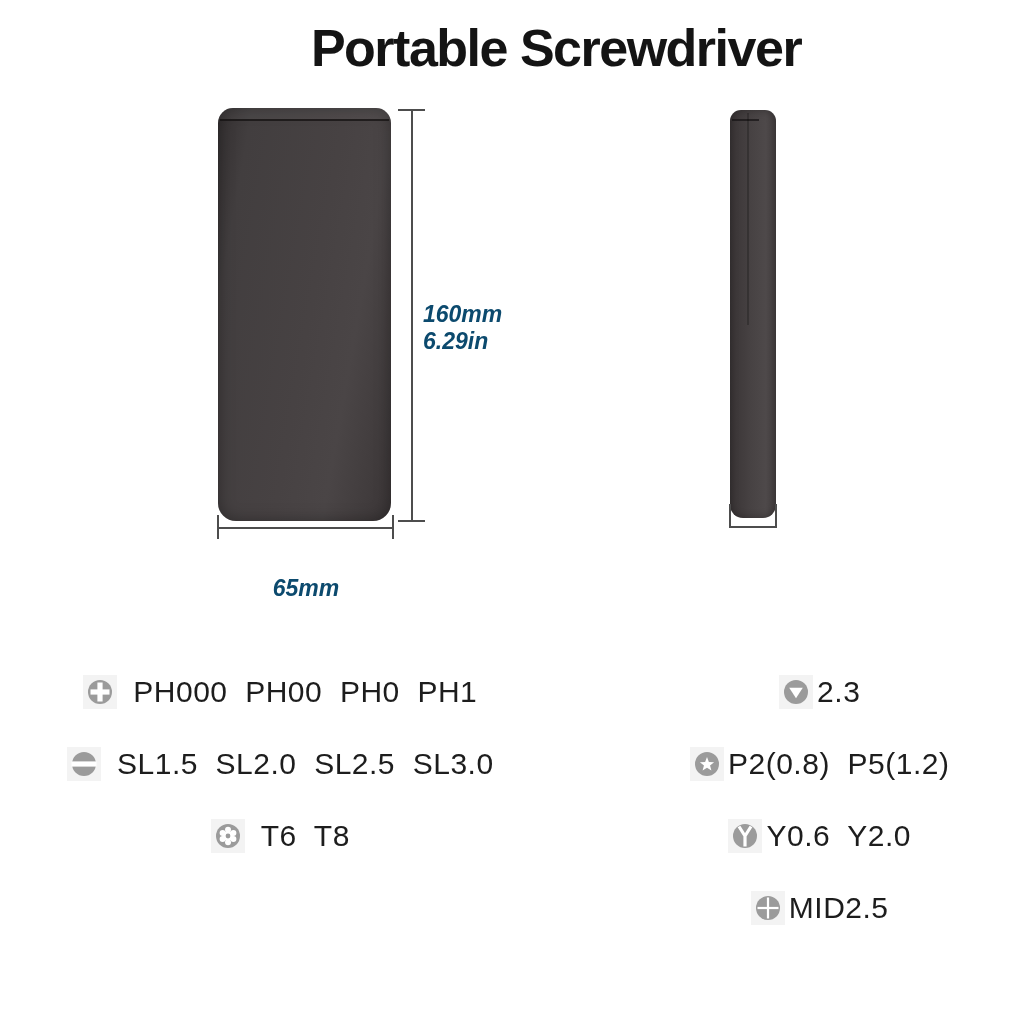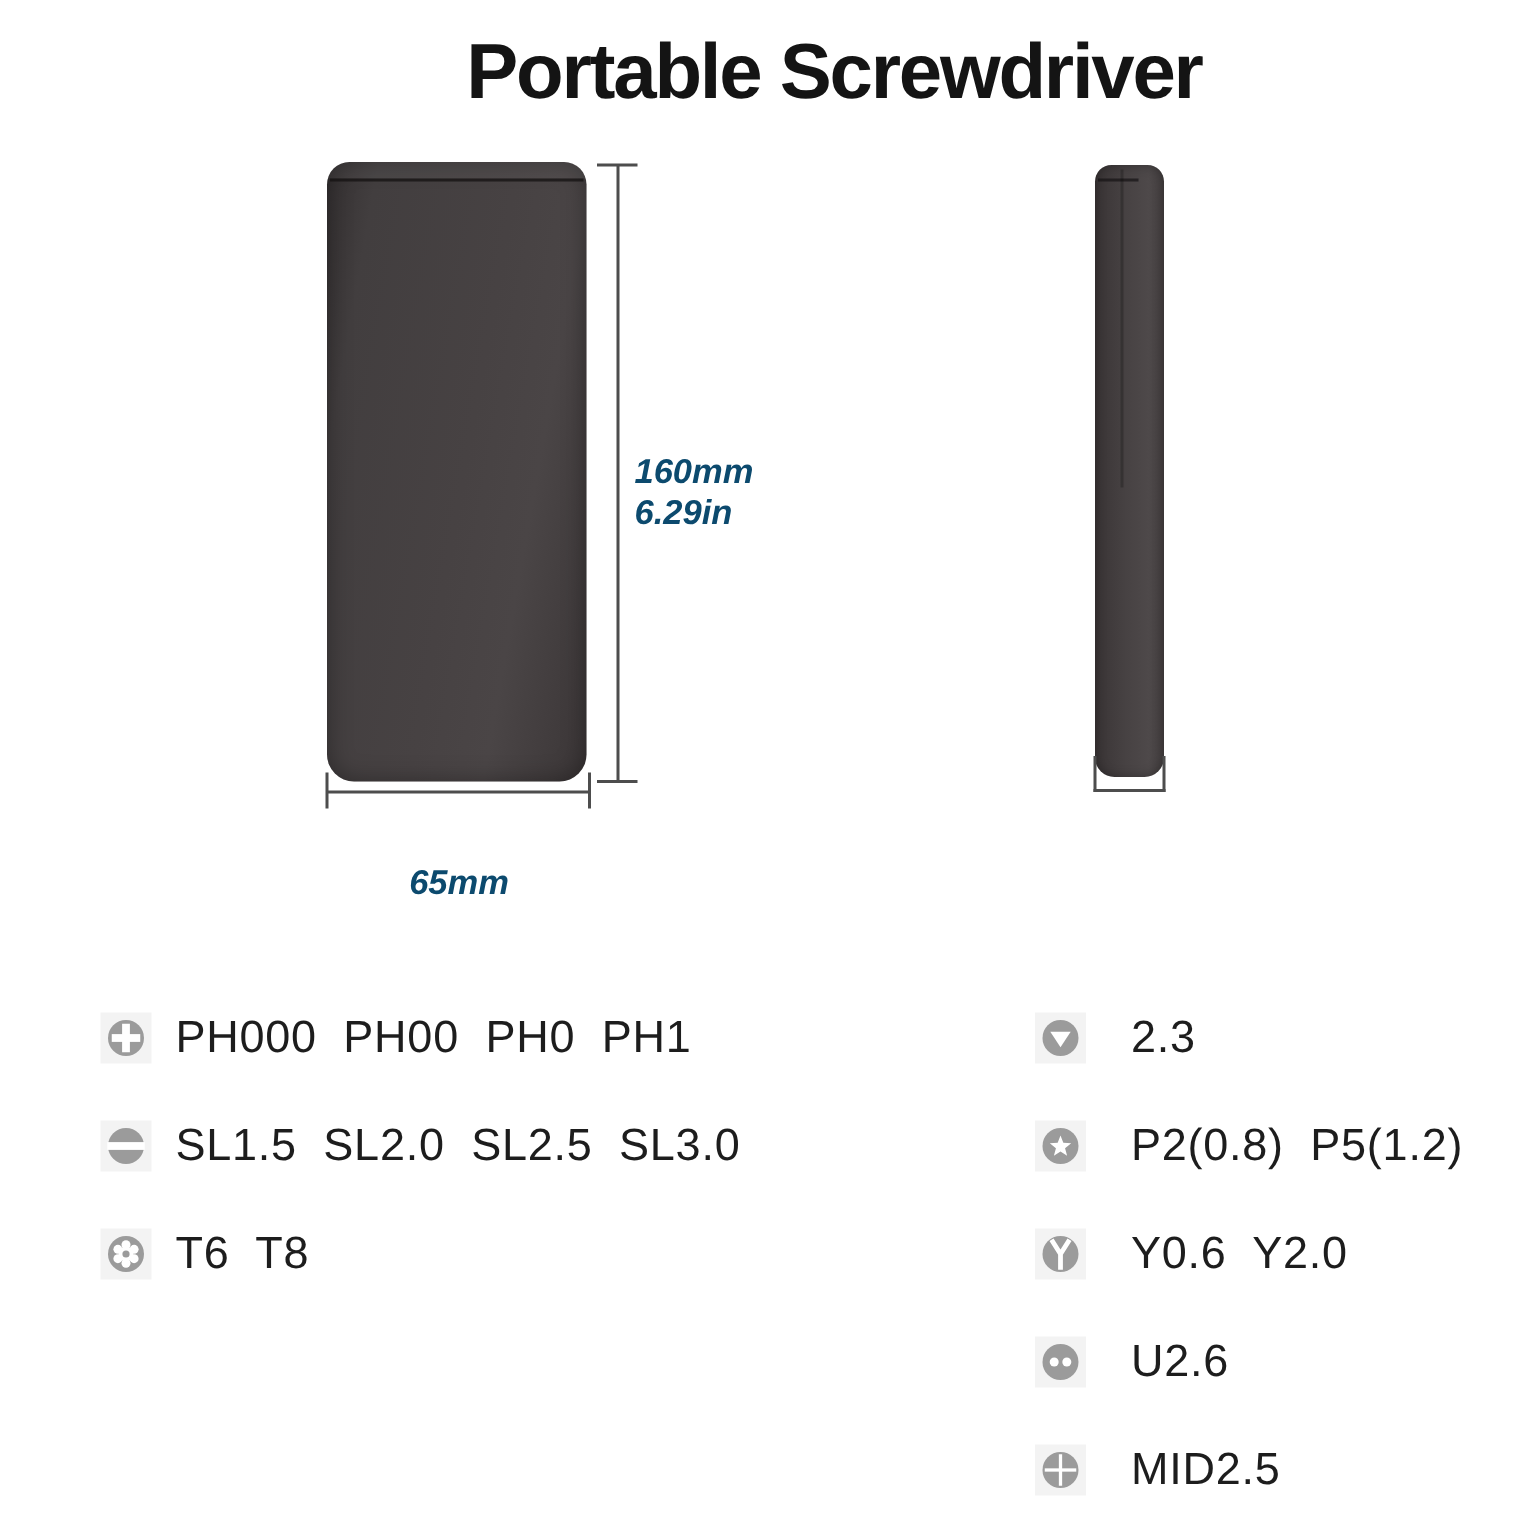--- a/index.html
+++ b/index.html
@@ -43,30 +43,30 @@
   
   .dim{position:absolute;background:#4d4d4d;}
   
   .dim-label{
     position:absolute;font-size:23px;font-weight:bold;font-style:italic;
     line-height:27px;color:#0c4a6e;
   }
   .dim-label.centered{text-align:center;margin-top:40px;}
   
   .bit-col{position:absolute;display:flex;flex-direction:column;}
-  .bit-row{display:flex;align-items:center;height:72px;}
+  .bit-row{display:flex;align-items:center;height:72px;justify-content:center;}
   .tile{
     display:inline-flex;align-items:center;justify-content:center;
     width:34px;height:34px;background:#f3f3f3;flex:0 0 auto;
   }
   .bit-text{
     font-size:30px;color:#1d1d1d;white-space:pre;letter-spacing:.5px;
   }
   .col-left .bit-text{margin-left:16px;}
-  .col-right .bit-text{margin-left:30px;}
+  .col-right .bit-text{margin-left:4px;}
 </style>
 </head>
 <body>
 
 <div class="canvas">
 
   <div class="title">Portable Screwdriver</div>
 
   <div class="device-front">
     <div class="cap"></div>
@@ -166,30 +166,20 @@
     <div class="bit-row">
       <span class="tile">
         <svg width="26" height="26" viewBox="0 0 26 26">
           <circle cx="13" cy="13" r="12" fill="#9b9b9b"></circle>
           <path d="M13 13 L7 3.5 M13 13 L19 3.5 M13 13 L13 23.5" stroke="#ffffff" stroke-width="3.2" fill="none"></path>
         </svg>
       </span>
       <span class="bit-text">Y0.6  Y2.0</span>
     </div>
 
-    <div class="bit-row">
-      <span class="tile">
-        <svg width="26" height="26" viewBox="0 0 26 26">
-          <circle cx="13" cy="13" r="12" fill="#9b9b9b"></circle>
-          <circle cx="8.8" cy="13" r="3" fill="#ffffff"></circle>
-          <circle cx="17.2" cy="13" r="3" fill="#ffffff"></circle>
-        </svg>
-      </span>
-      <span class="bit-text">U2.6</span>
-    </div>
 
     <div class="bit-row">
       <span class="tile">
         <svg width="26" height="26" viewBox="0 0 26 26">
           <circle cx="13" cy="13" r="12" fill="#9b9b9b"></circle>
           <rect x="11.9" y="2.5" width="2.2" height="21" fill="#ffffff"></rect>
           <rect x="2.5" y="11.9" width="21" height="2.2" fill="#ffffff"></rect>
         </svg>
       </span>
       <span class="bit-text">MID2.5</span>

